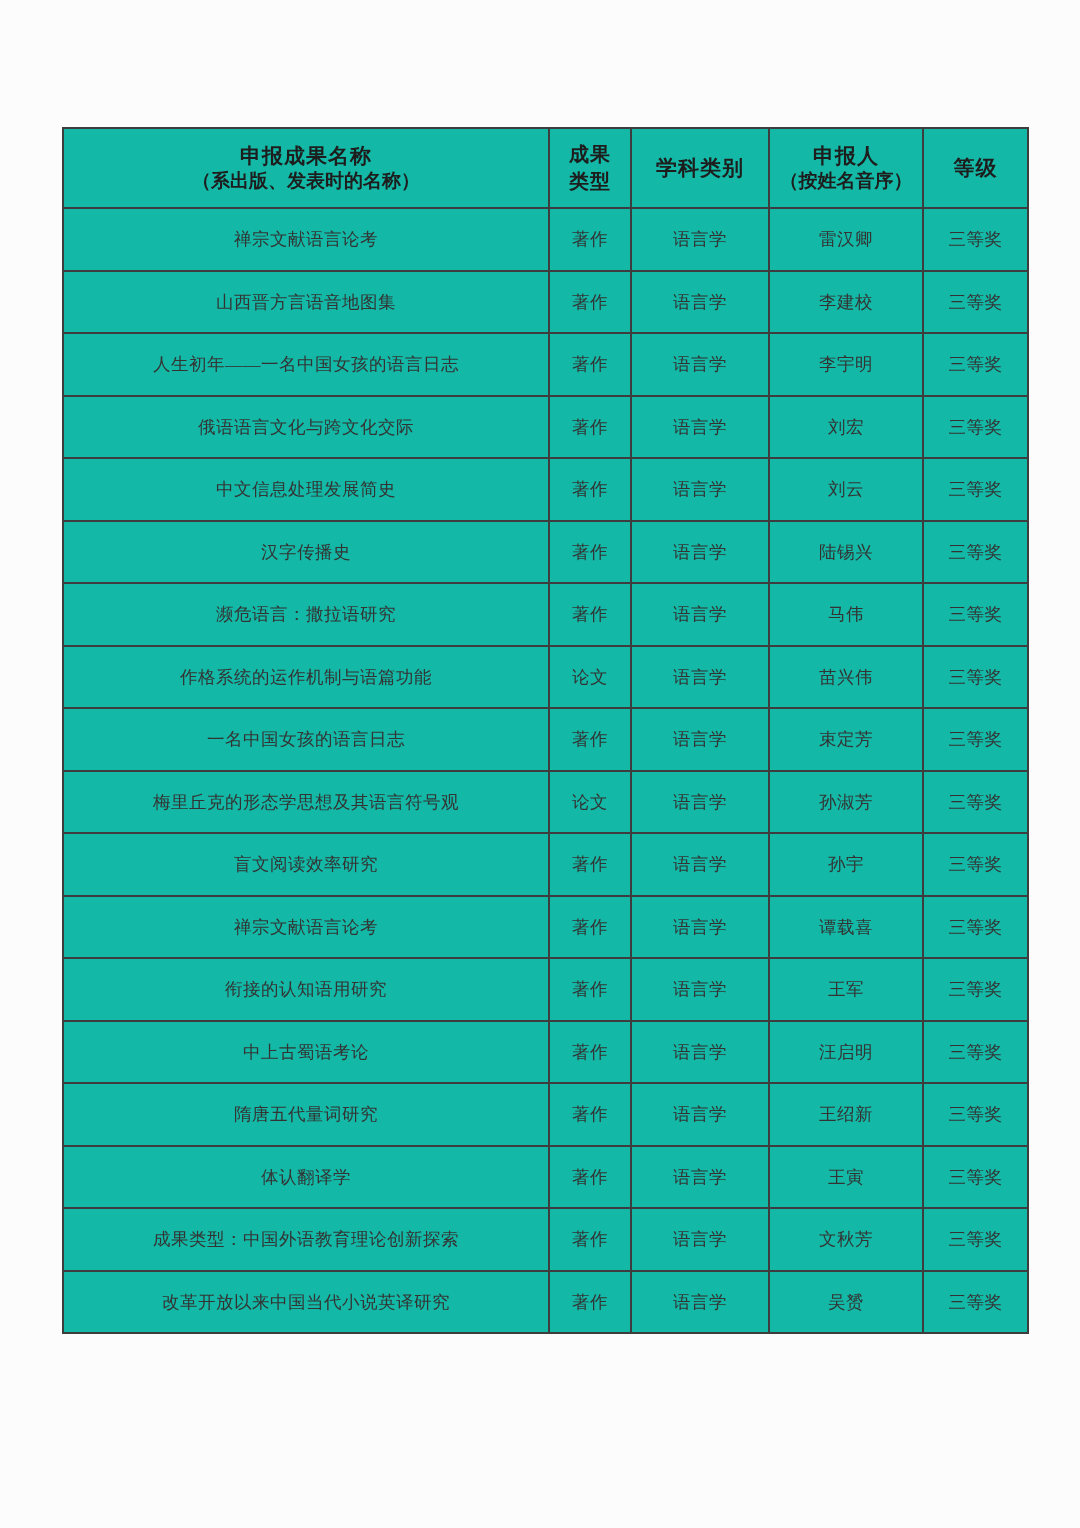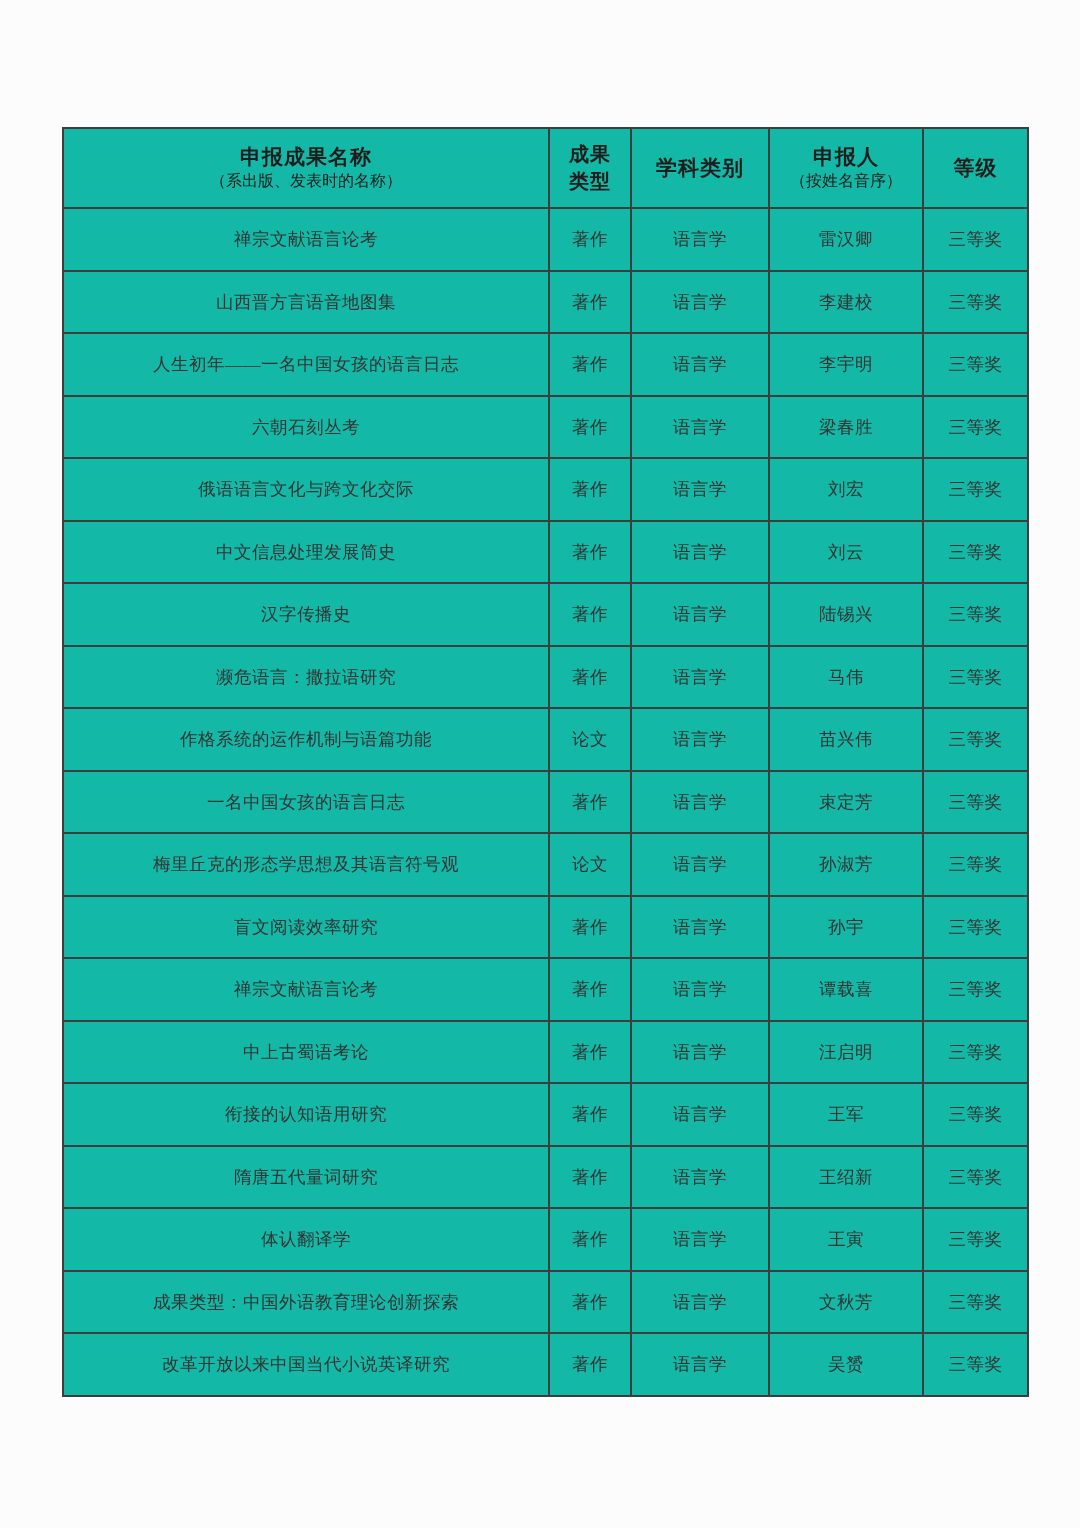--- a/index.html
+++ b/index.html
@@ -48,22 +48,22 @@
   th .col-title {
     display: block;
     font-weight: bold;
     font-size: 21px;
     line-height: 1.25;
     color: #1d1d1d;
     letter-spacing: 1px;
   }
   th .col-subtitle {
     display: block;
-    font-weight: normal;
-    font-size: 16px;
+    font-weight: bold;
+    font-size: 19px;
     line-height: 1.3;
     color: #1d1d1d;
   }
   th .col-title-narrow {
     display: inline-block;
     width: 2.15em;
     font-weight: bold;
     font-size: 20px;
     line-height: 1.35;
     color: #1d1d1d;
@@ -140,27 +140,20 @@
           <td class="cell-grade">三等奖</td>
         </tr>
         <tr>
           <td class="cell-name">人生初年——一名中国女孩的语言日志</td>
           <td class="cell-type">著作</td>
           <td class="cell-subject">语言学</td>
           <td class="cell-applicant">李宇明</td>
           <td class="cell-grade">三等奖</td>
         </tr>
         <tr>
-          <td class="cell-name">六朝石刻丛考</td>
-          <td class="cell-type">著作</td>
-          <td class="cell-subject">语言学</td>
-          <td class="cell-applicant">梁春胜</td>
-          <td class="cell-grade">三等奖</td>
-        </tr>
-        <tr>
           <td class="cell-name">俄语语言文化与跨文化交际</td>
           <td class="cell-type">著作</td>
           <td class="cell-subject">语言学</td>
           <td class="cell-applicant">刘宏</td>
           <td class="cell-grade">三等奖</td>
         </tr>
         <tr>
           <td class="cell-name">中文信息处理发展简史</td>
           <td class="cell-type">著作</td>
           <td class="cell-subject">语言学</td>
@@ -210,31 +203,31 @@
           <td class="cell-grade">三等奖</td>
         </tr>
         <tr>
           <td class="cell-name">禅宗文献语言论考</td>
           <td class="cell-type">著作</td>
           <td class="cell-subject">语言学</td>
           <td class="cell-applicant">谭载喜</td>
           <td class="cell-grade">三等奖</td>
         </tr>
         <tr>
+          <td class="cell-name">衔接的认知语用研究</td>
+          <td class="cell-type">著作</td>
+          <td class="cell-subject">语言学</td>
+          <td class="cell-applicant">王军</td>
+          <td class="cell-grade">三等奖</td>
+        </tr>
+        <tr>
           <td class="cell-name">中上古蜀语考论</td>
           <td class="cell-type">著作</td>
           <td class="cell-subject">语言学</td>
           <td class="cell-applicant">汪启明</td>
-          <td class="cell-grade">三等奖</td>
-        </tr>
-        <tr>
-          <td class="cell-name">衔接的认知语用研究</td>
-          <td class="cell-type">著作</td>
-          <td class="cell-subject">语言学</td>
-          <td class="cell-applicant">王军</td>
           <td class="cell-grade">三等奖</td>
         </tr>
         <tr>
           <td class="cell-name">隋唐五代量词研究</td>
           <td class="cell-type">著作</td>
           <td class="cell-subject">语言学</td>
           <td class="cell-applicant">王绍新</td>
           <td class="cell-grade">三等奖</td>
         </tr>
         <tr>

